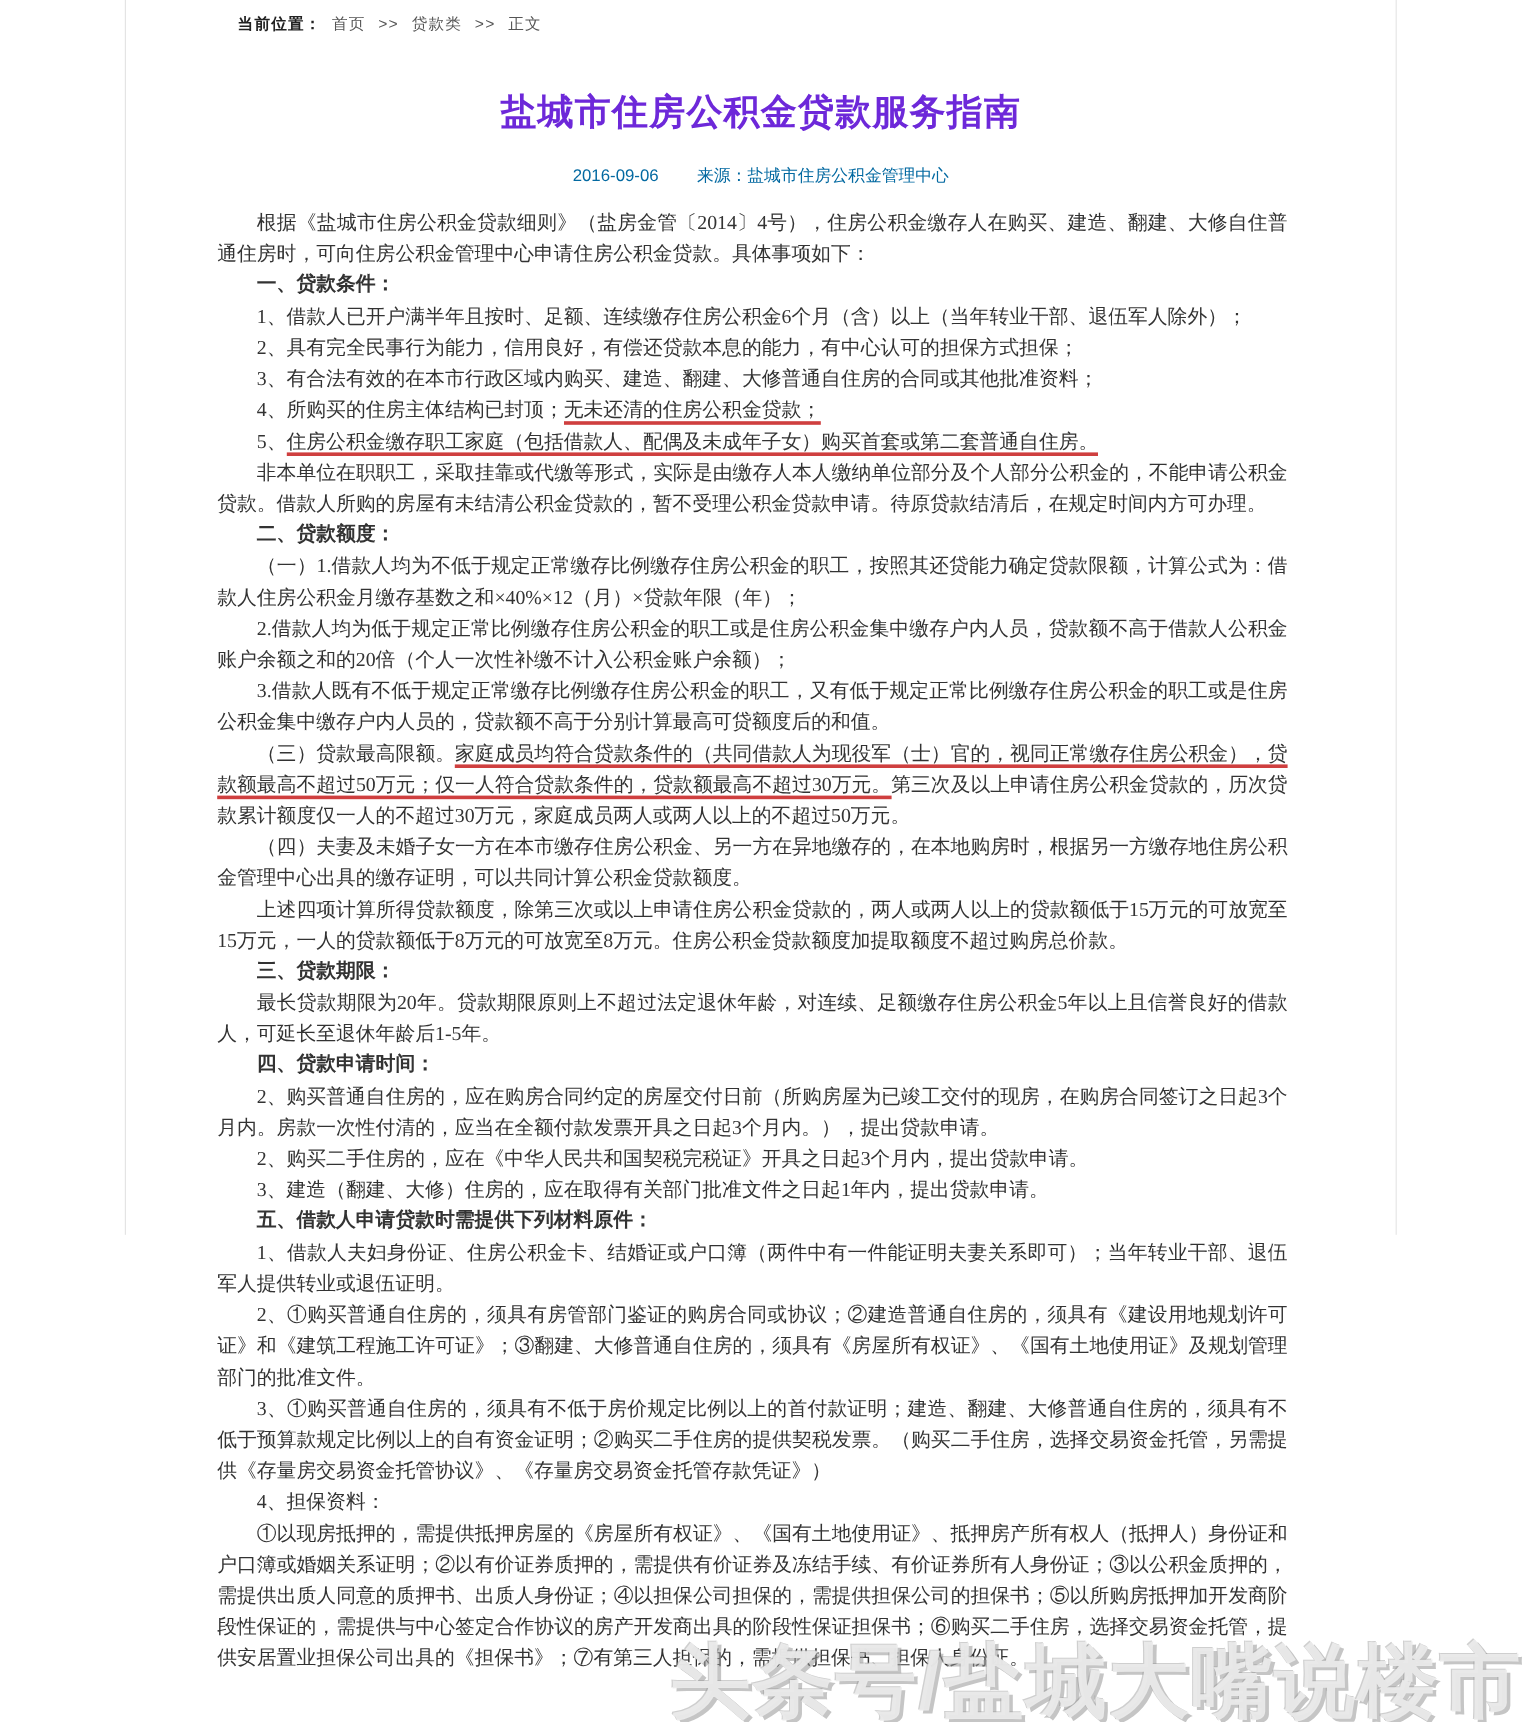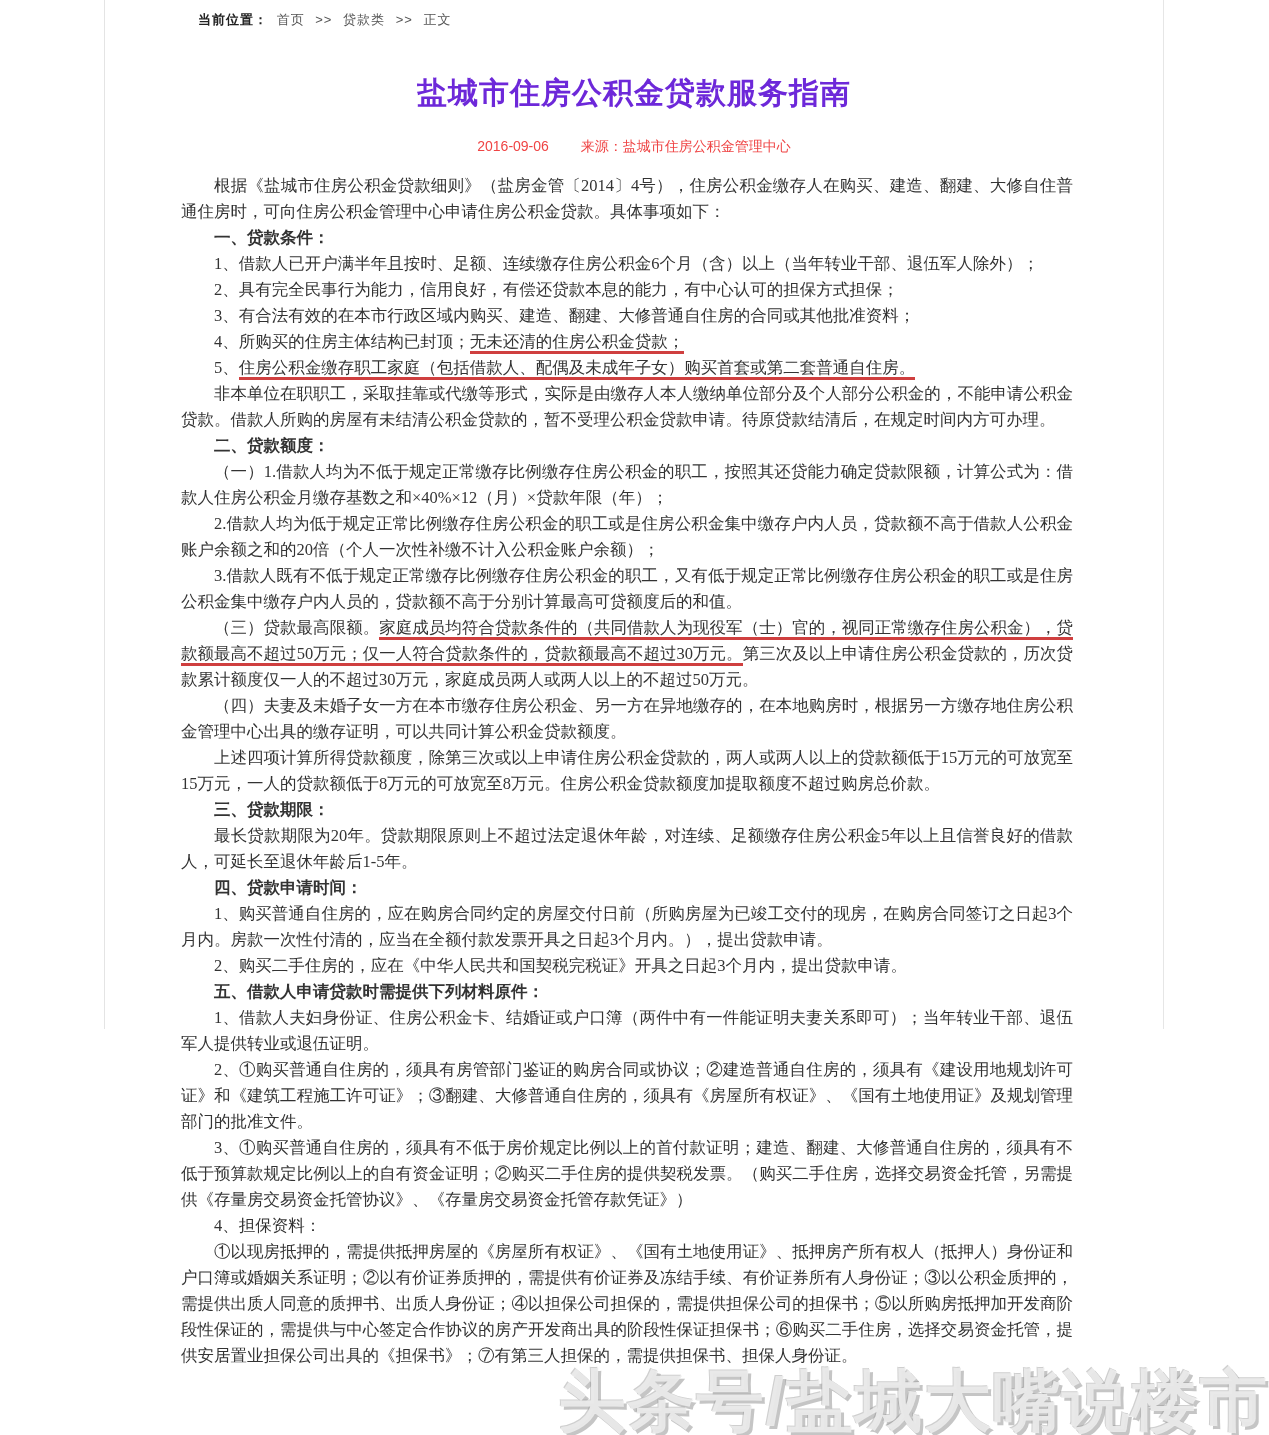--- a/index.html
+++ b/index.html
@@ -13,29 +13,29 @@
   }
   .breadcrumb{padding:11px 0 0 93px;font-size:13px;color:#666;letter-spacing:1px;}
   .breadcrumb .bc-label{font-weight:bold;color:#222;}
   .breadcrumb .crumb{color:#555;margin:0 4px;}
   .breadcrumb .crumb.link{cursor:pointer;}
   .breadcrumb .sep{color:#555;margin:0 2px;}
   .title{
     margin:44px 20px 0 20px;text-align:center;
     font-size:30px;font-weight:bold;color:#6d28d9;letter-spacing:1px;
   }
-  .meta{margin-top:24px;text-align:center;font-size:14px;color:#ef4444;}
+  .meta{margin-top:24px;text-align:center;font-size:14px;color:#0369a1;}
   .meta .date{margin-right:28px;}
   .article-body{
     width:892px;margin:17px 0 0 76px;
     font-family:"Liberation Serif","DejaVu Serif",serif;
     font-size:16.5px;line-height:26px;color:#333;text-align:justify;
   }
   .para{margin:0;text-indent:2em;}
-  .para.heading{font-weight:bold;font-family:Liberation Serif, serif;}
+  .para.heading{font-weight:bold;font-family:Liberation Mono, monospace;}
   .red-underline{
     border-bottom:3px solid #cf3f3f;padding-bottom:0;
   }
   .watermark{
     position:absolute;right:0px;bottom:-12px;z-index:5;white-space:nowrap;
     font-size:67px;font-weight:bold;letter-spacing:2px;
     color:rgba(236,236,236,0.92);
     text-shadow:3px 3px 0 rgba(150,150,150,0.55), -1px -1px 0 rgba(175,175,175,0.6);
     pointer-events:none;
   }
@@ -73,22 +73,23 @@
       <p class="para heading"><span>二、贷款额度：</span></p>
       <p class="para"><span>（一）1.借款人均为不低于规定正常缴存比例缴存住房公积金的职工，按照其还贷能力确定贷款限额，计算公式为：借款人住房公积金月缴存基数之和×40%×12（月）×贷款年限（年）；</span></p>
       <p class="para"><span>2.借款人均为低于规定正常比例缴存住房公积金的职工或是住房公积金集中缴存户内人员，贷款额不高于借款人公积金账户余额之和的20倍（个人一次性补缴不计入公积金账户余额）；</span></p>
       <p class="para"><span>3.借款人既有不低于规定正常缴存比例缴存住房公积金的职工，又有低于规定正常比例缴存住房公积金的职工或是住房公积金集中缴存户内人员的，贷款额不高于分别计算最高可贷额度后的和值。</span></p>
       <p class="para"><span>（三）贷款最高限额。</span><span class="red-underline">家庭成员均符合贷款条件的（共同借款人为现役军（士）官的，视同正常缴存住房公积金），贷款额最高不超过50万元；仅一人符合贷款条件的，贷款额最高不超过30万元。</span><span>第三次及以上申请住房公积金贷款的，历次贷款累计额度仅一人的不超过30万元，家庭成员两人或两人以上的不超过50万元。</span></p>
       <p class="para"><span>（四）夫妻及未婚子女一方在本市缴存住房公积金、另一方在异地缴存的，在本地购房时，根据另一方缴存地住房公积金管理中心出具的缴存证明，可以共同计算公积金贷款额度。</span></p>
       <p class="para"><span>上述四项计算所得贷款额度，除第三次或以上申请住房公积金贷款的，两人或两人以上的贷款额低于15万元的可放宽至15万元，一人的贷款额低于8万元的可放宽至8万元。住房公积金贷款额度加提取额度不超过购房总价款。</span></p>
       <p class="para heading"><span>三、贷款期限：</span></p>
       <p class="para"><span>最长贷款期限为20年。贷款期限原则上不超过法定退休年龄，对连续、足额缴存住房公积金5年以上且信誉良好的借款人，可延长至退休年龄后1-5年。</span></p>
       <p class="para heading"><span>四、贷款申请时间：</span></p>
-      <p class="para"><span>1、购买普通自住房的，应在购房合同约定的房屋交付日前（所购房屋为已竣工交付的现房，在购房合同签订之日起3个月内。房款一次性付清的，应当在全额付款发票开具之日起3个月内。），提出贷款申请。</span></p>
+      <p class="para"><span>2、购买普通自住房的，应在购房合同约定的房屋交付日前（所购房屋为已竣工交付的现房，在购房合同签订之日起3个月内。房款一次性付清的，应当在全额付款发票开具之日起3个月内。），提出贷款申请。</span></p>
       <p class="para"><span>2、购买二手住房的，应在《中华人民共和国契税完税证》开具之日起3个月内，提出贷款申请。</span></p>
+      <p class="para"><span>3、建造（翻建、大修）住房的，应在取得有关部门批准文件之日起1年内，提出贷款申请。</span></p>
       <p class="para heading"><span>五、借款人申请贷款时需提供下列材料原件：</span></p>
       <p class="para"><span>1、借款人夫妇身份证、住房公积金卡、结婚证或户口簿（两件中有一件能证明夫妻关系即可）；当年转业干部、退伍军人提供转业或退伍证明。</span></p>
       <p class="para"><span>2、①购买普通自住房的，须具有房管部门鉴证的购房合同或协议；②建造普通自住房的，须具有《建设用地规划许可证》和《建筑工程施工许可证》；③翻建、大修普通自住房的，须具有《房屋所有权证》、《国有土地使用证》及规划管理部门的批准文件。</span></p>
       <p class="para"><span>3、①购买普通自住房的，须具有不低于房价规定比例以上的首付款证明；建造、翻建、大修普通自住房的，须具有不低于预算款规定比例以上的自有资金证明；②购买二手住房的提供契税发票。（购买二手住房，选择交易资金托管，另需提供《存量房交易资金托管协议》、《存量房交易资金托管存款凭证》）</span></p>
       <p class="para"><span>4、担保资料：</span></p>
       <p class="para"><span>①以现房抵押的，需提供抵押房屋的《房屋所有权证》、《国有土地使用证》、抵押房产所有权人（抵押人）身份证和户口簿或婚姻关系证明；②以有价证券质押的，需提供有价证券及冻结手续、有价证券所有人身份证；③以公积金质押的，需提供出质人同意的质押书、出质人身份证；④以担保公司担保的，需提供担保公司的担保书；⑤以所购房抵押加开发商阶段性保证的，需提供与中心签定合作协议的房产开发商出具的阶段性保证担保书；⑥购买二手住房，选择交易资金托管，提供安居置业担保公司出具的《担保书》；⑦有第三人担保的，需提供担保书、担保人身份证。</span></p>
     </div>
 
 </div>
 

